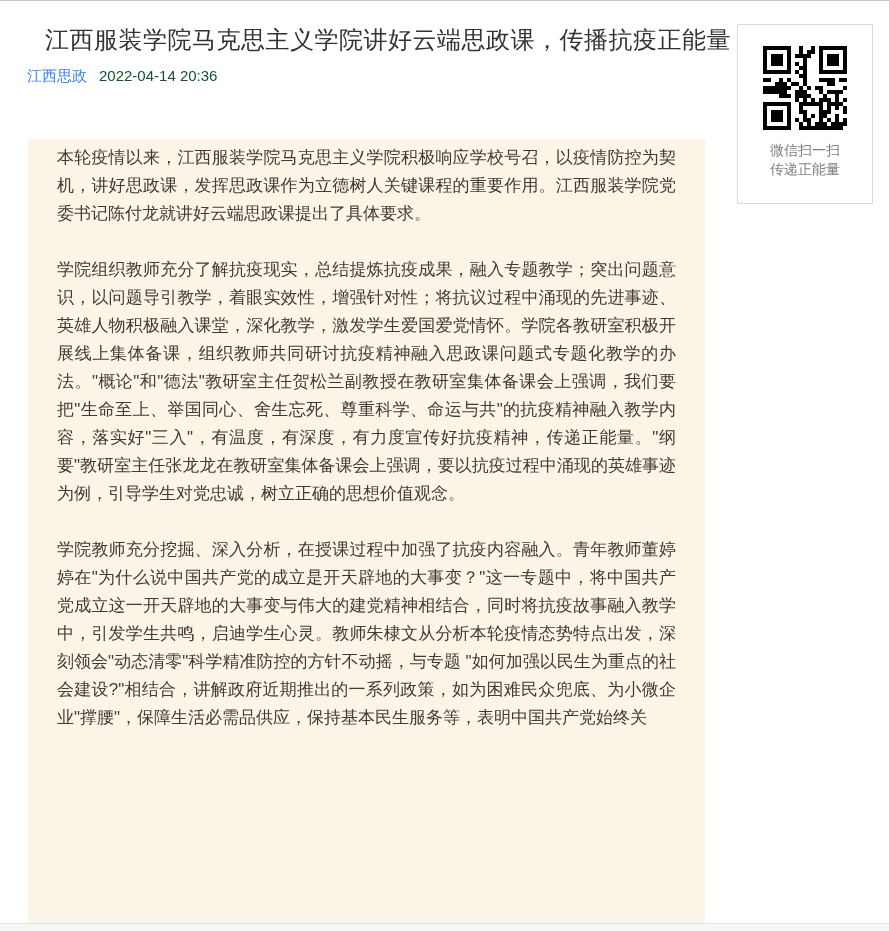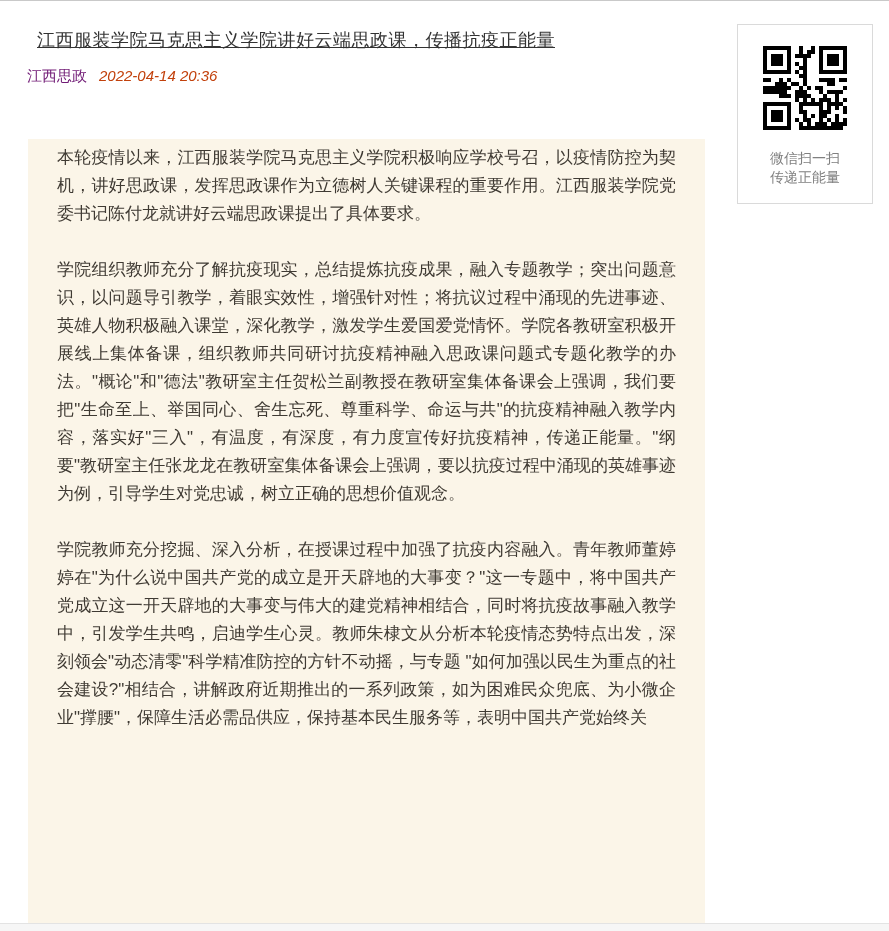--- a/index.html
+++ b/index.html
@@ -3,33 +3,33 @@
 <meta charset="utf-8">
 <style>
   * { box-sizing: border-box; }
   html,body { margin:0; padding:0; }
   body {
     width:889px; height:931px; position:relative; overflow:hidden;
     background:#ffffff; border-top:1px solid #c9c9c9;
     font-family:"Liberation Sans","DejaVu Sans",sans-serif;
   }
   .page-title {
-    position:absolute; left:37px; top:24px; width:700px;
-    font-size:18px; line-height:30px; font-weight:400; color:#333333;
-    letter-spacing:0.5px; margin:0;text-decoration:underline;
+    position:absolute; left:45px; top:24px; width:700px;
+    font-size:24px; line-height:30px; font-weight:400; color:#333333;
+    letter-spacing:0.5px; margin:0;
   }
   .meta { position:absolute; left:27px; top:64px; font-size:15px; line-height:21px; }
-  .author { color:#701a75; margin-right:12px; cursor:pointer; text-decoration:none; }
-  .date { color:#c2410c;font-style:italic; }
+  .author { color:#3b82f6; margin-right:12px; cursor:pointer; text-decoration:none; }
+  .date { color:#14532d; }
   .qr-panel {
     position:absolute; left:737px; top:23px; width:136px; height:180px;
     border:1px solid #dadada; background:#ffffff; text-align:center;
   }
   .qr-svg { width:84px; height:84px; margin-top:21px; display:inline-block; background:#fff; }
-  .qr-caption { font-size:14px; color:#808080; line-height:19px; margin-top:15px; }
+  .qr-caption { font-size:14px; color:#808080; line-height:19px; margin-top:7px; }
   .content {
     position:absolute; left:28px; top:138px; width:677px; height:793px;
     background:#fbf5e8; padding:5px 29px; overflow:hidden;
   }
   .content p {
     margin:0 0 28px 0; font-size:17px; line-height:28px; color:#3f3a33;
     text-align:justify; word-break:break-all;
   }
   .bottom-strip {
     position:absolute; left:0; top:922px; width:889px; height:9px;

